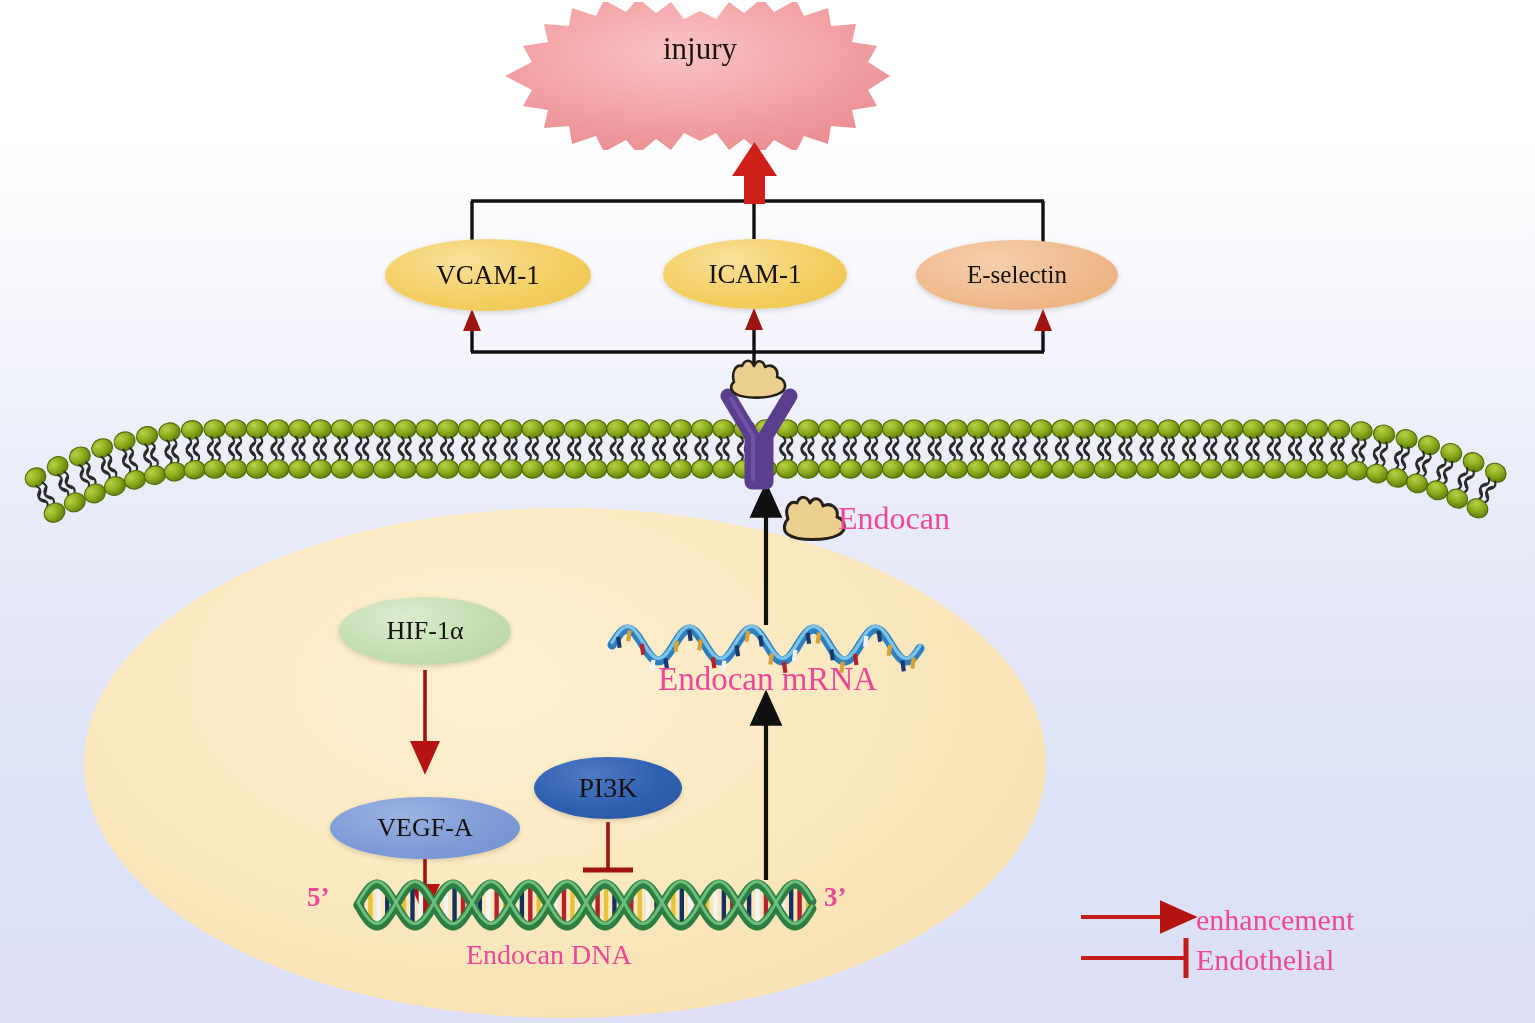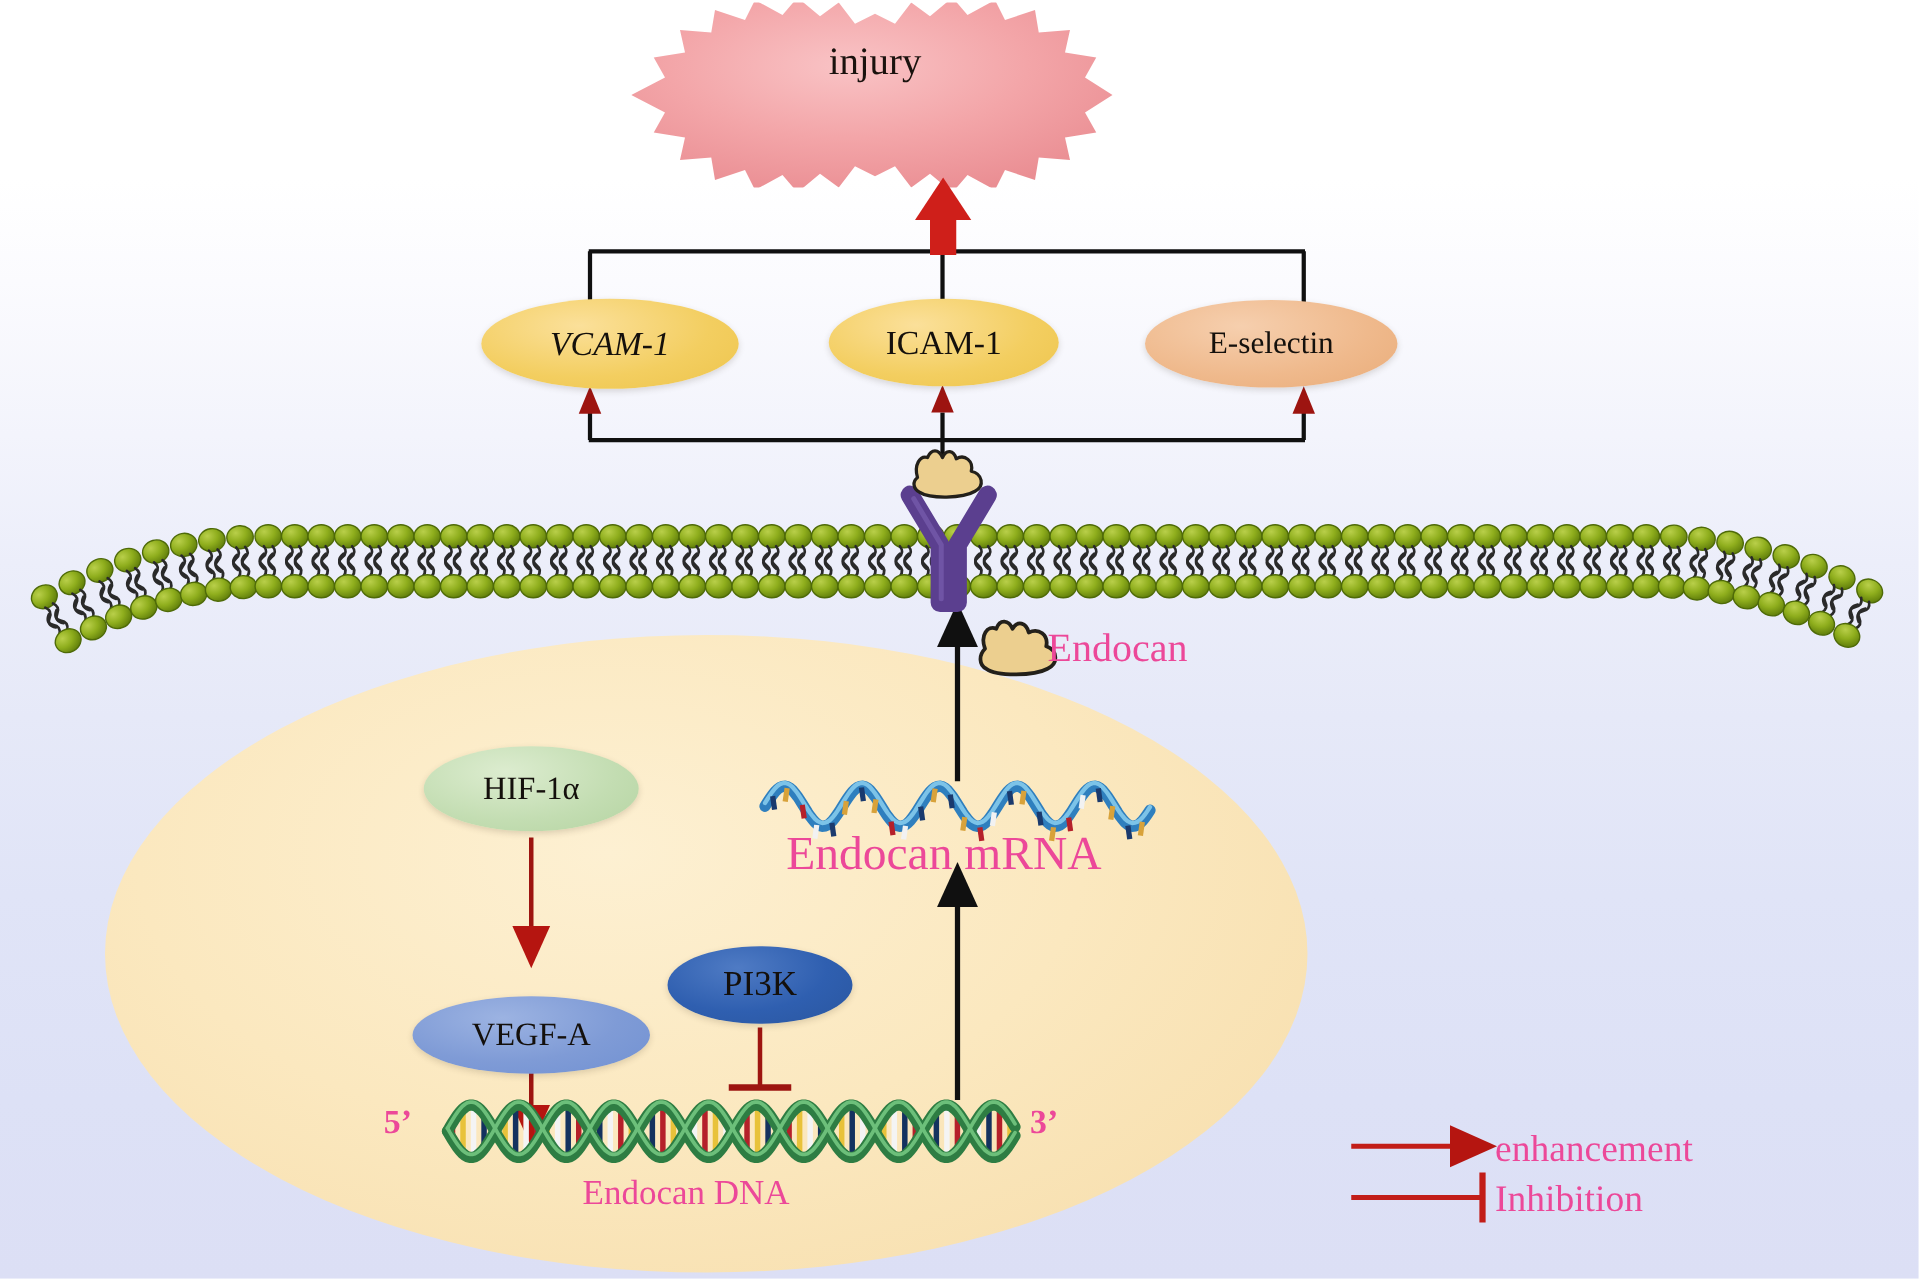--- a/index.html
+++ b/index.html
@@ -33,21 +33,20 @@
   .node{
     position:absolute;border-radius:50%;
     display:flex;align-items:center;justify-content:center;
     color:#14100c;text-align:center;line-height:1.05;
     box-shadow:0 2px 5px rgba(60,50,30,.17);
   }
   .node-vcam{
     left:385px;top:239px;width:206px;height:72px;font-size:27px;
     background:radial-gradient(ellipse at 38% 30%, #fbdf96 0%, #f4cf63 55%, #eec githubNaN 100%);
     background:radial-gradient(ellipse at 38% 30%, #fbe09a 0%, #f3ce60 58%, #edc44c 100%);
-    font-style:italic;
   }
   .node-icam{
     left:663px;top:239px;width:184px;height:70px;font-size:27px;
     background:radial-gradient(ellipse at 38% 30%, #fbe09a 0%, #f3ce60 58%, #edc44c 100%);
   }
   .node-esel{
     left:916px;top:240px;width:202px;height:70px;font-size:25px;
     background:radial-gradient(ellipse at 38% 30%, #f6cfae 0%, #efb98c 58%, #e9ac79 100%);
   }
   .node-hif{
@@ -65,21 +64,21 @@
 
   
   .burst-wrap{position:absolute;left:505px;top:2px;width:390px;height:148px;}
   .burst-text{
     position:absolute;left:0;top:28px;width:390px;
     text-align:center;font-size:31px;line-height:1.24;color:#1a120e;
   }
 
   
   .lab-endocan{left:838px;top:500px;font-size:32px;}
-  .lab-mrna{left:629px;top:661px;font-size:38px;}
+  .lab-mrna{left:658px;top:661px;font-size:33px;}
   .lab-dna{left:466px;top:939px;font-size:28px;}
   .lab-5{left:307px;top:882px;font-size:27px;font-weight:bold;}
   .lab-3{left:824px;top:882px;font-size:27px;font-weight:bold;}
   .lab-enh{left:1196px;top:903px;font-size:30px;}
   .lab-inh{left:1196px;top:943px;font-size:30px;}
 </style>
 </head>
 <body>
 
 <div id="stage">
@@ -873,15 +872,15 @@
                C 846 520 847 531 838 535 C 827 541 797 541 789 535 C 783 532 783 524 788 519 Z" fill="#eccf8f" stroke="#23201a" stroke-width="3" stroke-linejoin="round"></path>
     </g>
   </svg>
 
   <div class="lbl lab-endocan">Endocan</div>
   <div class="lbl lab-mrna">Endocan mRNA</div>
   <div class="lbl lab-dna">Endocan DNA</div>
   <div class="lbl lab-5">5’</div>
   <div class="lbl lab-3">3’</div>
   <div class="lbl lab-enh">enhancement</div>
-  <div class="lbl lab-inh">Inhibition</div>
+  <div class="lbl lab-inh">Endothelial</div>
 
 </div>
 
 </body></html>

